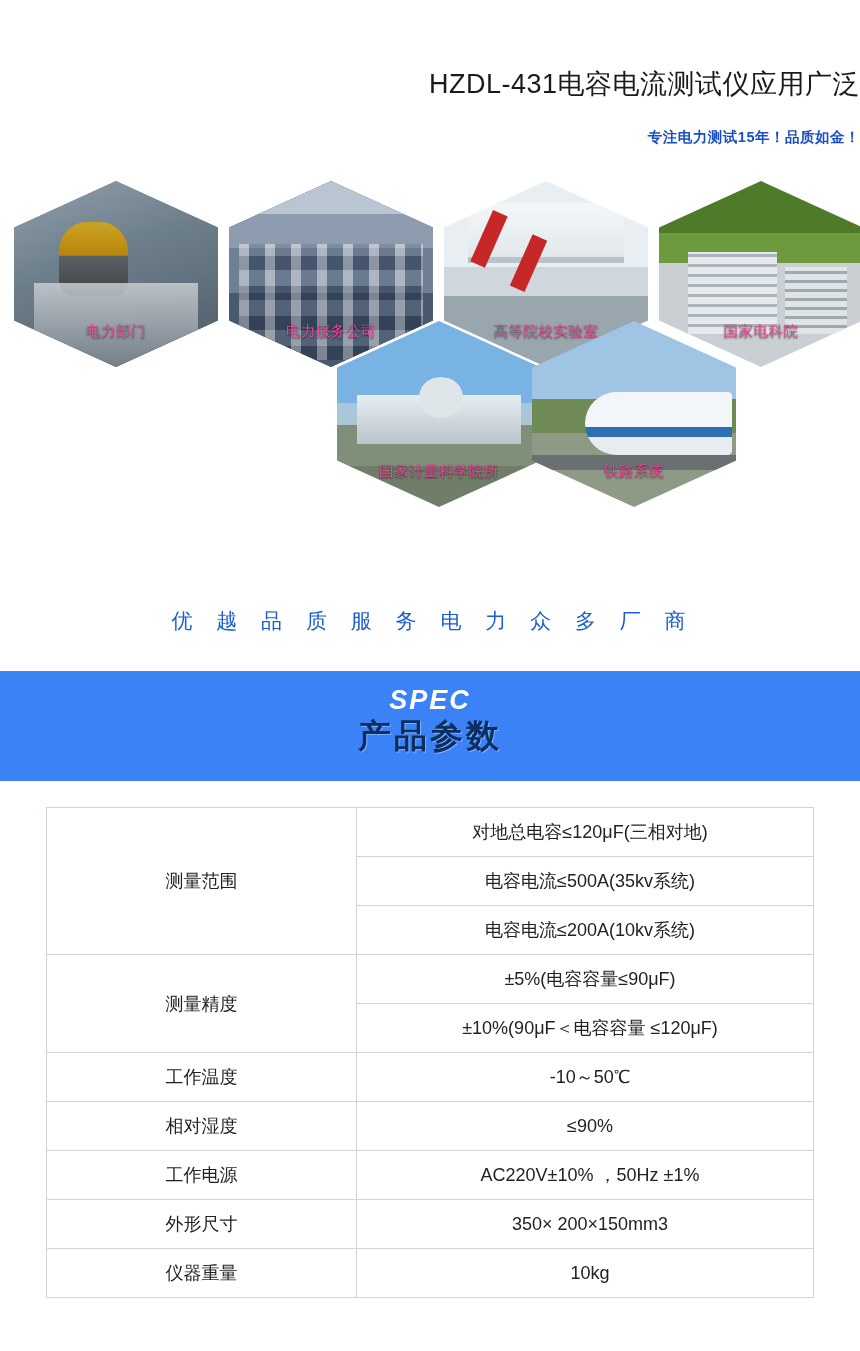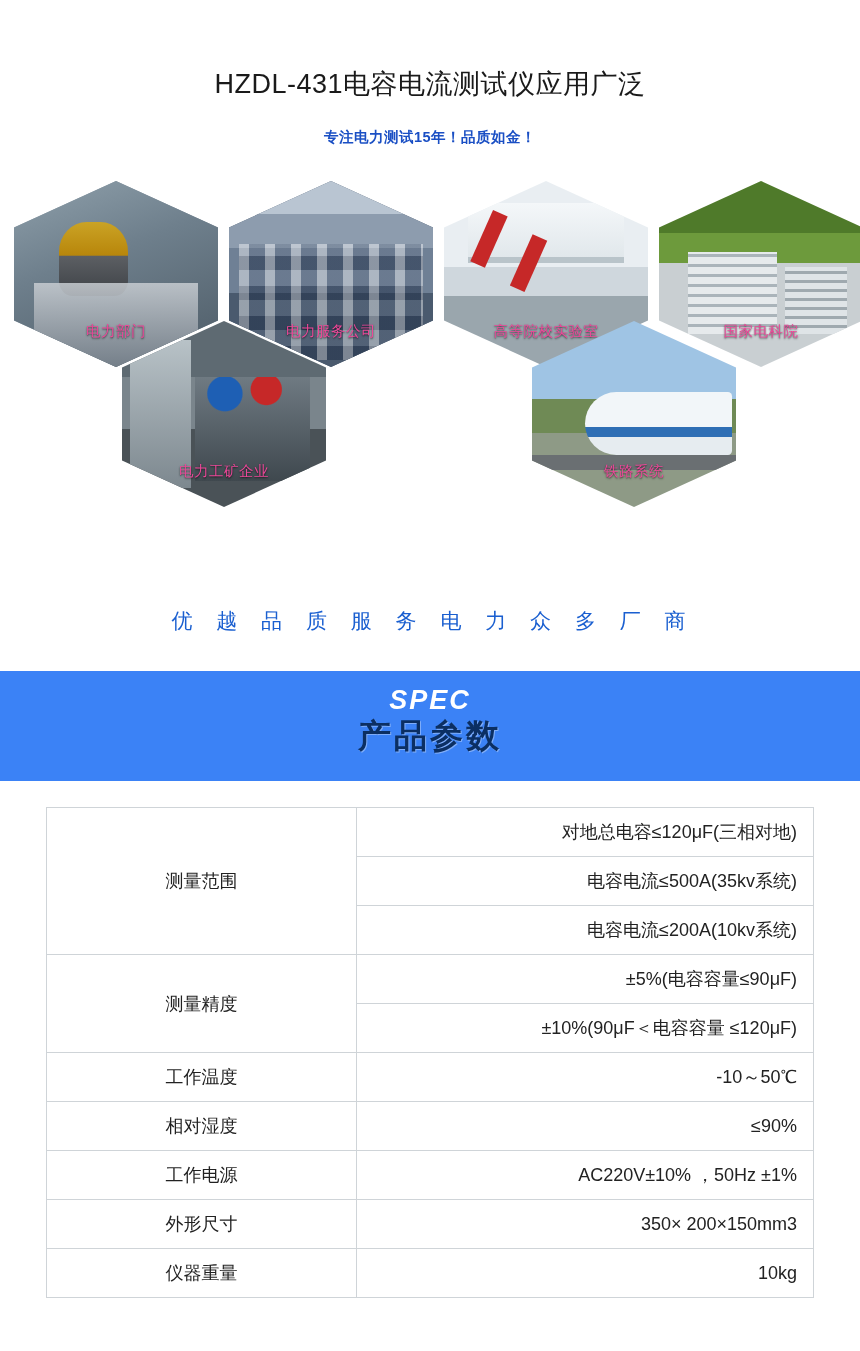--- a/index.html
+++ b/index.html
@@ -13,21 +13,21 @@
     height: 1351px;
     font-family: "Liberation Sans", sans-serif;
     color: #222;
     overflow: hidden;
     position: relative;
   }
 
   
   .hero {
     padding-top: 66px;
-    text-align: center;
+    text-align: right;
   }
   .hero-title {
     font-size: 27px;
     color: #1a1a1a;
     letter-spacing: 0.5px;
     font-weight: 400;
   }
   .hero-sub {
     margin-top: 26px;
     font-size: 14.5px;
@@ -218,21 +218,21 @@
     font-size: 18px;
     color: #222;
     padding: 12px 16px;
     height: 46px;
   }
   .spec-table td.label {
     width: 310px;
     text-align: center;
   }
   .spec-table td.value {
-    text-align: right;
+    text-align: center;
     padding-left: 26px;
   }
 </style>
 </head>
 <body>
 
 <div class="hero">
   <div class="hero-title">HZDL-431电容电流测试仪应用广泛</div>
   <div class="hero-sub">专注电力测试15年！品质如金！</div>
 </div>
@@ -252,25 +252,25 @@
   <div class="hex" style="left:229px; top:12px;">
     <div class="art a2"></div>
     <div class="cap">电力服务公司</div>
   </div>
 
   <div class="hex" style="left:659px; top:12px;">
     <div class="art a4"></div>
     <div class="cap">国家电科院</div>
   </div>
 
-  <div class="hex" style="left:122px; top:152px;">
-    <div class="art a5"></div>
-    <div class="cap">电力工矿企业</div>
-  </div>
-
+
+  <div class="hex" style="left:337px; top:152px;">
+    <div class="art a6"></div>
+    <div class="cap">国家计量科学院所</div>
+  </div>
 
   <div class="hex" style="left:532px; top:152px;">
     <div class="art a7"></div>
     <div class="cap">铁路系统</div>
   </div>
 
 </div>
 
 <div class="slogan">优 越 品 质 服 务 电 力 众 多 厂 商</div>
 

